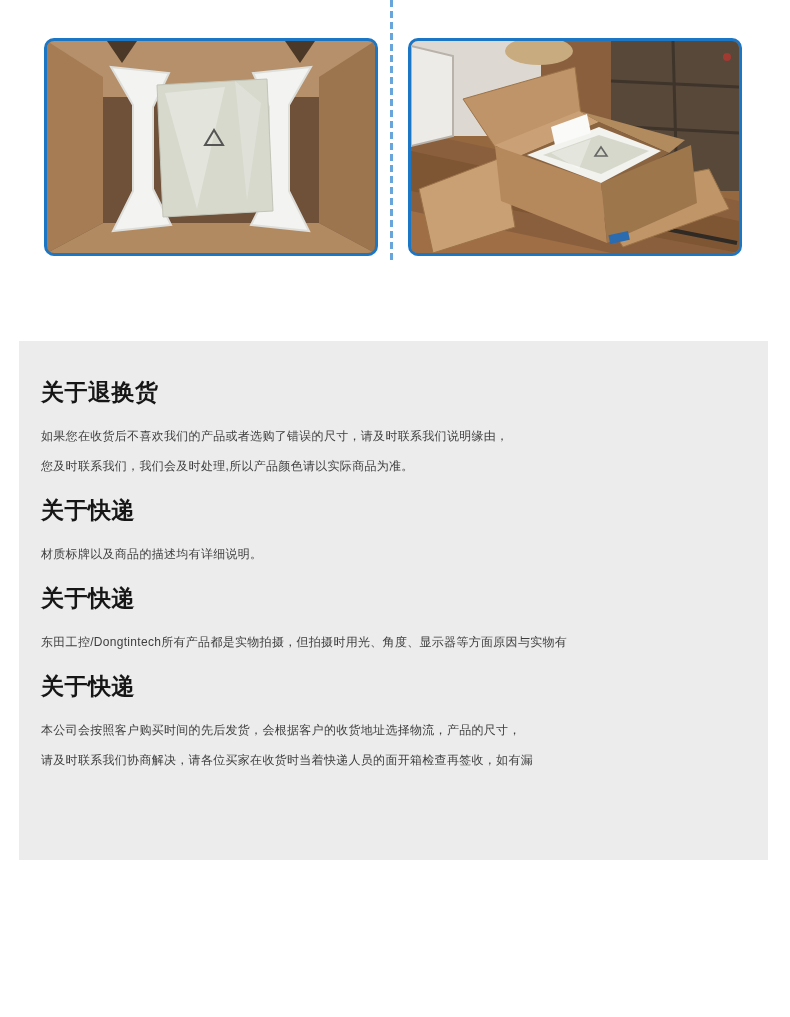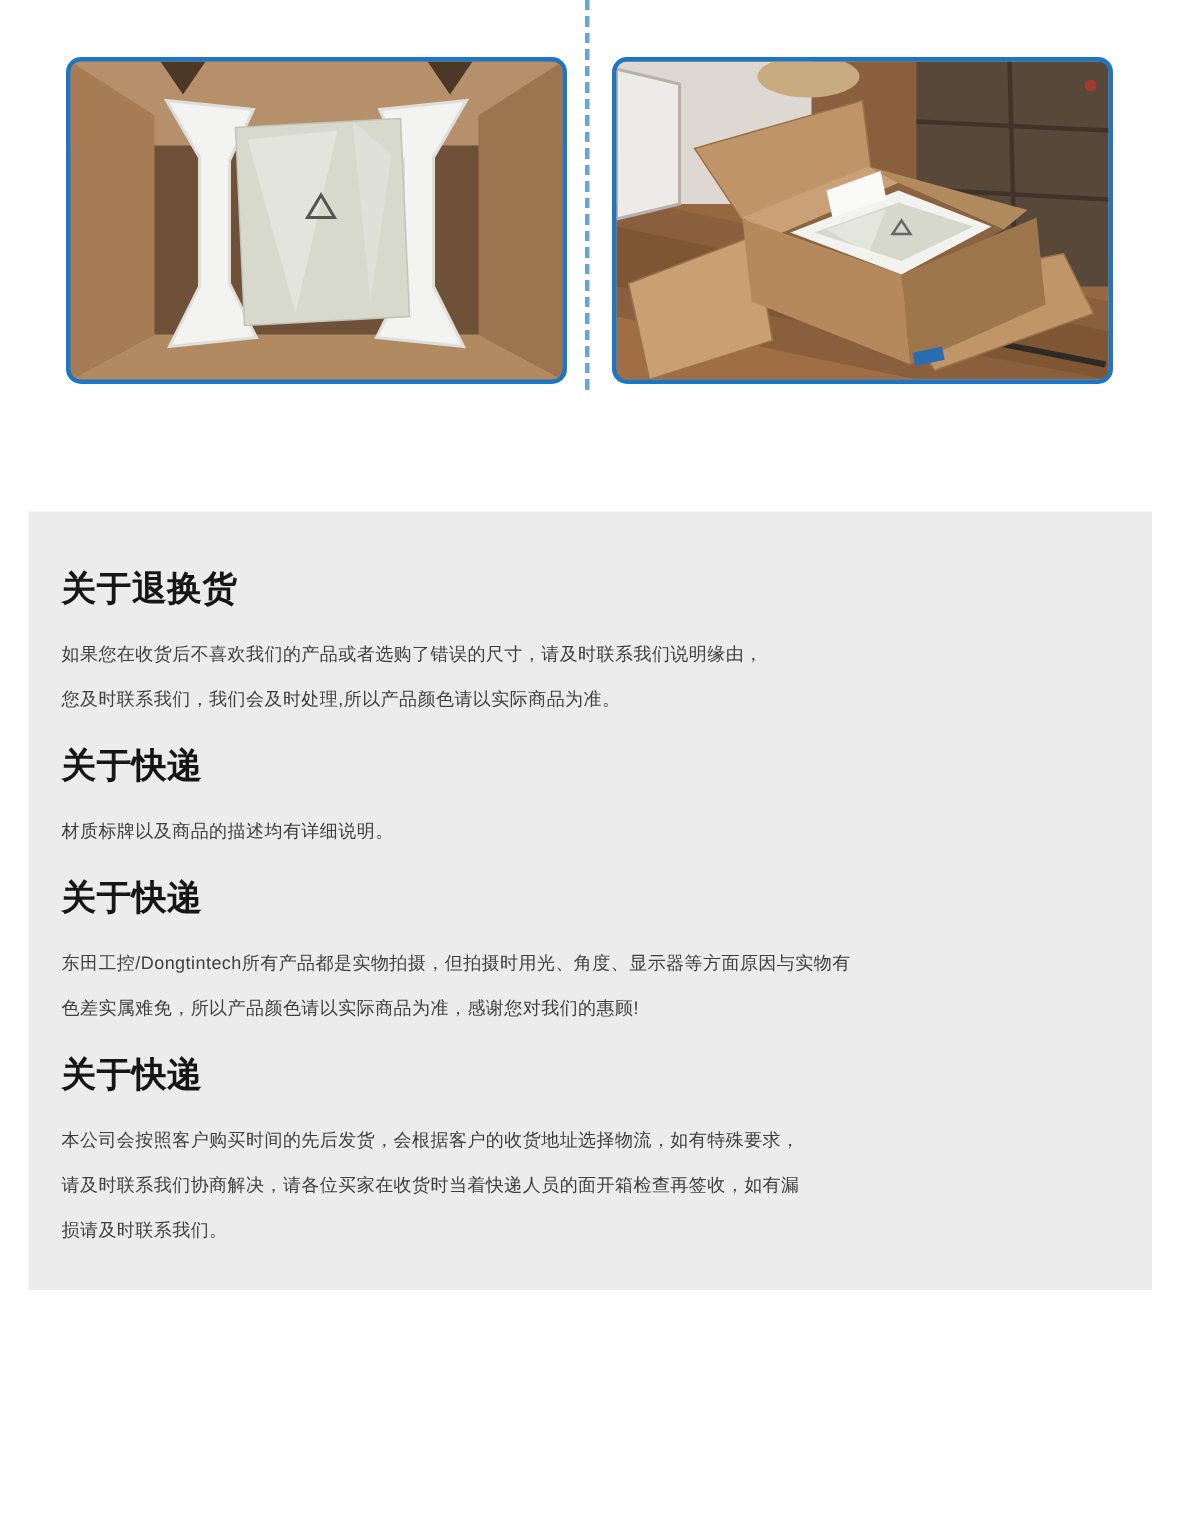--- a/index.html
+++ b/index.html
@@ -107,24 +107,22 @@
     </div>
 
     <div class="sec">
       <h2>关于快递</h2>
       <p class="ln">材质标牌以及商品的描述均有详细说明。</p>
     </div>
 
     <div class="sec">
       <h2>关于快递</h2>
       <p class="ln">东田工控/Dongtintech所有产品都是实物拍摄，但拍摄时用光、角度、显示器等方面原因与实物有</p>
-      <p class="ln">色差实属难免，所以产品颜色请以实际商品为准，感谢您对我们的惠顾!</p>
     </div>
 
     <div class="sec">
       <h2>关于快递</h2>
-      <p class="ln">本公司会按照客户购买时间的先后发货，会根据客户的收货地址选择物流，如有特殊要求，</p>
+      <p class="ln">本公司会按照客户购买时间的先后发货，会根据客户的收货地址选择物流，产品的尺寸，</p>
       <p class="ln">请及时联系我们协商解决，请各位买家在收货时当着快递人员的面开箱检查再签收，如有漏</p>
-      <p class="ln">损请及时联系我们。</p>
     </div>
 
   </section>
 </div>
 
 </body></html>

